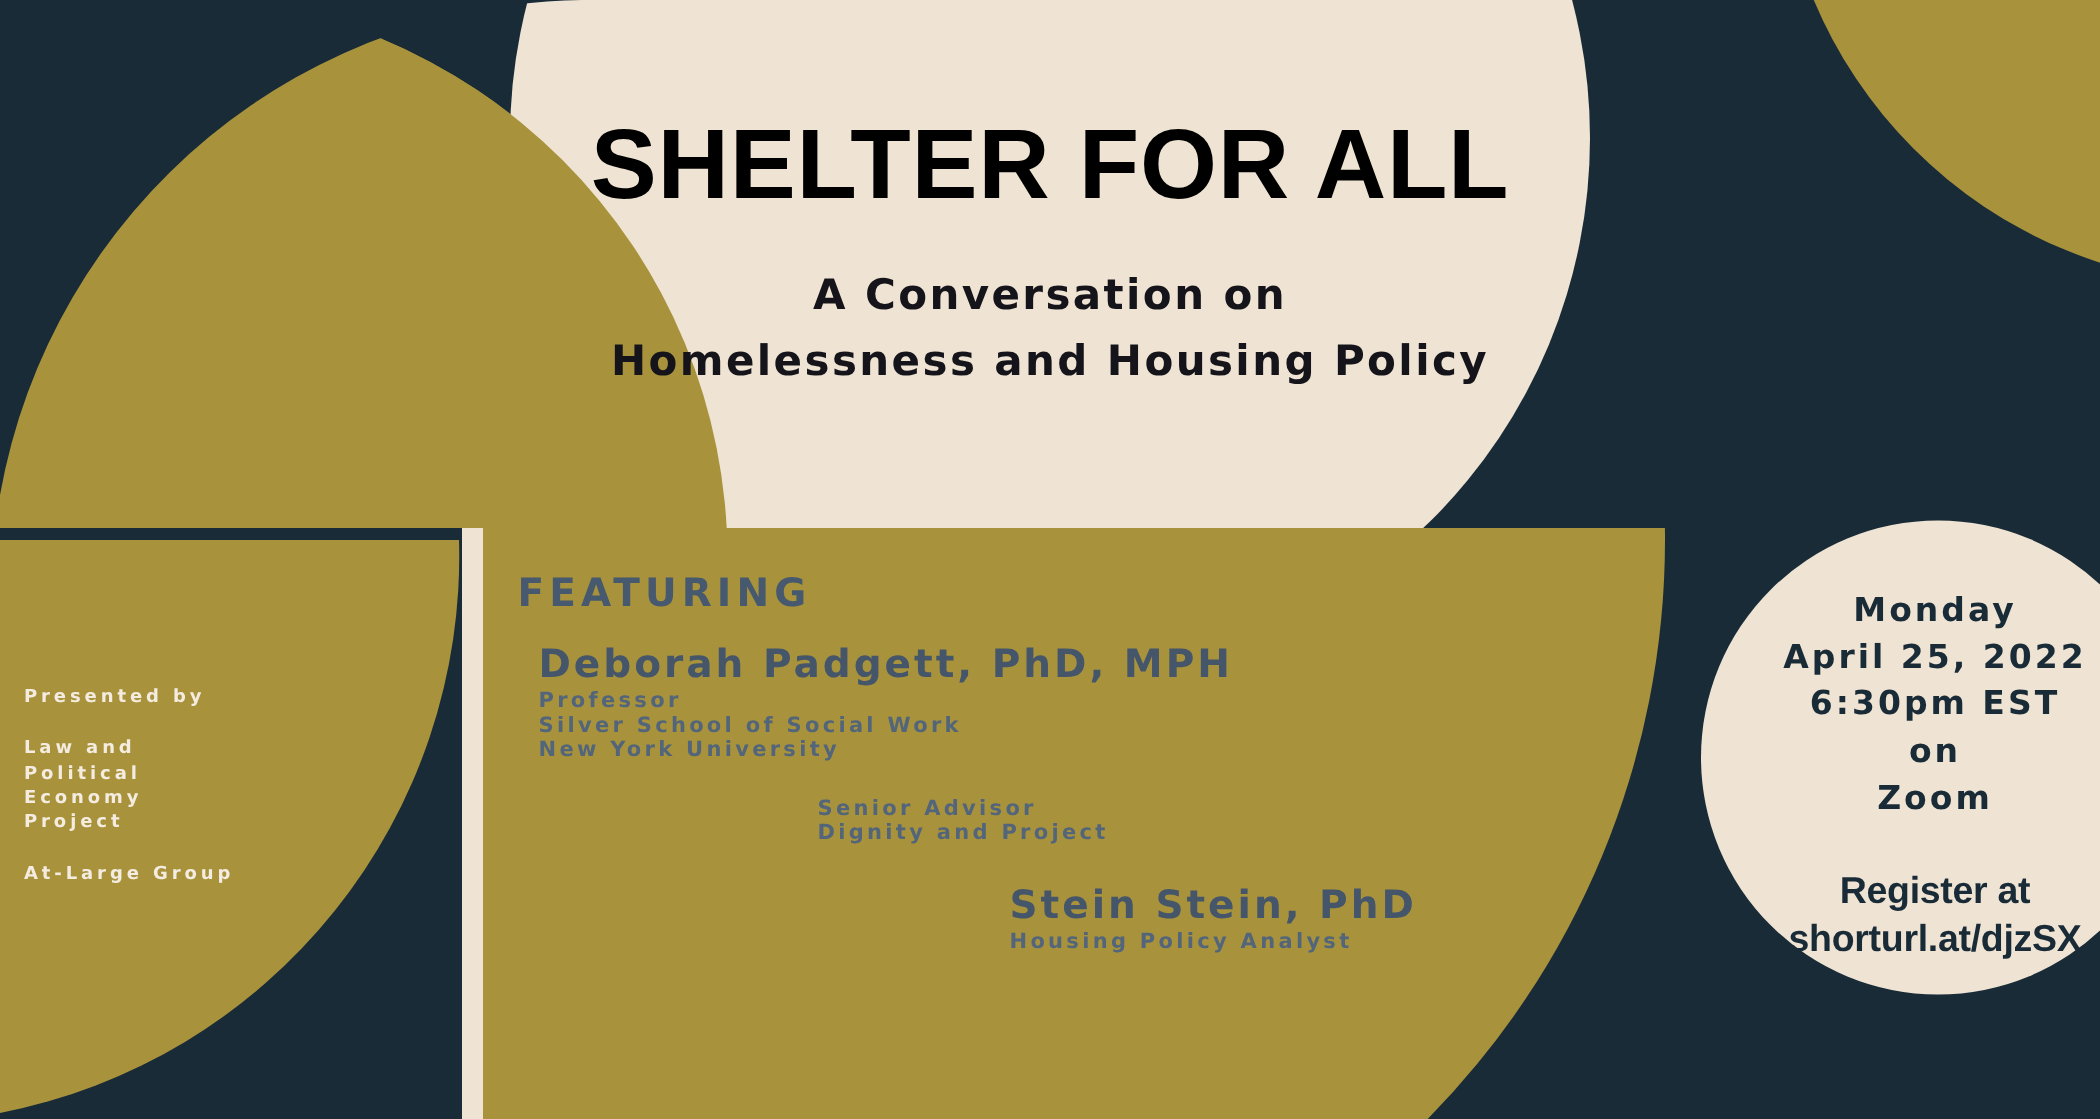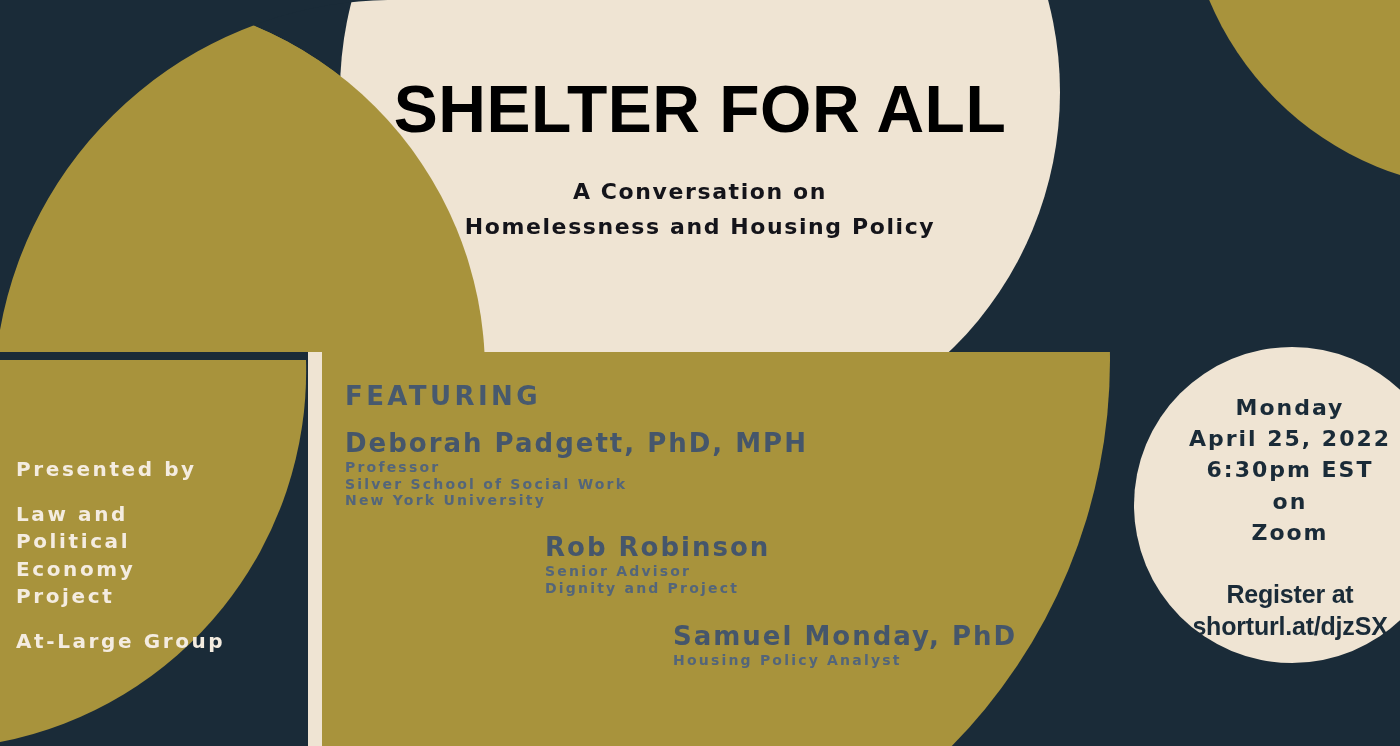--- a/index.html
+++ b/index.html
@@ -42,21 +42,21 @@
     letter-spacing: 0.5px;
     color: #000000;
     line-height: 1.0;
     margin: 0;
     white-space: nowrap;
   }
   #subtitle {
     margin-top: 33px;
     font-family: "DejaVu Sans", sans-serif;
     font-weight: bold;
-    font-size: 22px;
+    font-size: 28px;
     letter-spacing: 1.6px;
     color: #14141a;
     line-height: 1.58;
   }
   #subtitle div { white-space: nowrap; }
 
   
   #featuring-block {
     left: 345px;
     top: 381px;
@@ -82,33 +82,33 @@
   }
   .speaker-lines {
     font-family: "DejaVu Sans", sans-serif;
     font-weight: bold;
     font-size: 14px;
     letter-spacing: 2.2px;
     color: #53657a;
     line-height: 1.18;
   }
   .speaker-lines div { white-space: nowrap; }
-  .sp-0 { }
+  .sp-0 { margin-left: 14px; }
   .sp-1 { margin-left: 200px; margin-top: 22px; }
   .sp-2 { margin-left: 328px; margin-top: 24px; }
 
   
   #presenter-block {
     left: 16px;
     top: 456px;
     width: 270px;
     color: #f4ece0;
     font-family: "DejaVu Sans", sans-serif;
     font-weight: bold;
-    font-size: 20px;
+    font-size: 12px;
     letter-spacing: 2.6px;
     line-height: 1.36;
   }
   #presenter-block .pb-gap { height: 18px; }
   #presenter-block div { white-space: nowrap; }
 
   
   #date-circle-text {
     left: 1140px;
     top: 392px;
@@ -206,29 +206,28 @@
     <div class="speaker sp-0">
       <div class="speaker-name">Deborah Padgett, PhD, MPH</div>
       <div class="speaker-lines">
         <div>Professor</div>
         <div>Silver School of Social Work</div>
         <div>New York University</div>
       </div>
     </div>
 
     <div class="speaker sp-1">
-      <div class="speaker-name">Rob Robinson</div>
       <div class="speaker-lines">
         <div>Senior Advisor</div>
         <div>Dignity and Project</div>
       </div>
     </div>
 
     <div class="speaker sp-2">
-      <div class="speaker-name">Samuel Monday, PhD</div>
+      <div class="speaker-name">Stein Stein, PhD</div>
       <div class="speaker-lines">
         <div>Housing Policy Analyst</div>
       </div>
     </div>
   </div>
 
   <div class="layer" id="presenter-block">
     <div>Presented by</div>
     <div class="pb-gap"></div>
     <div>Law and</div>

